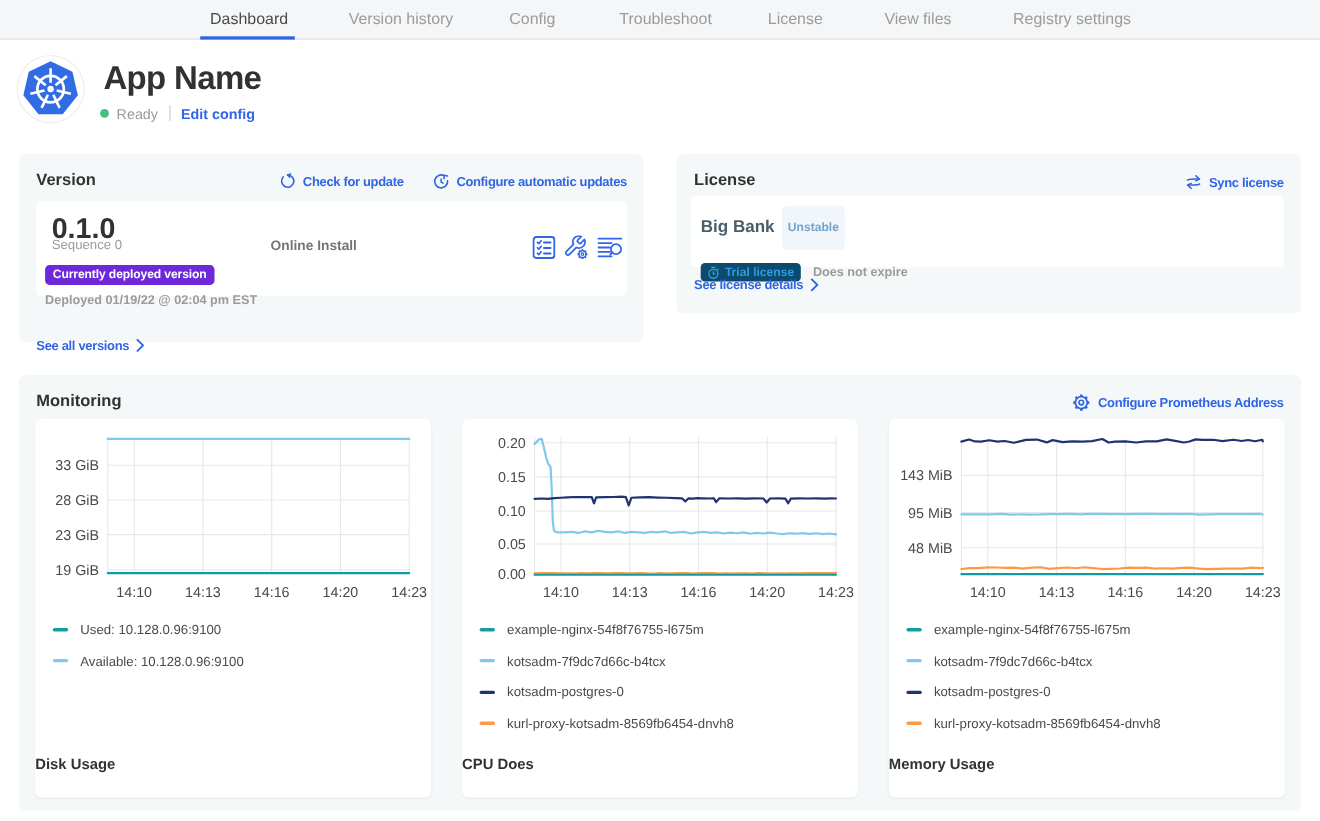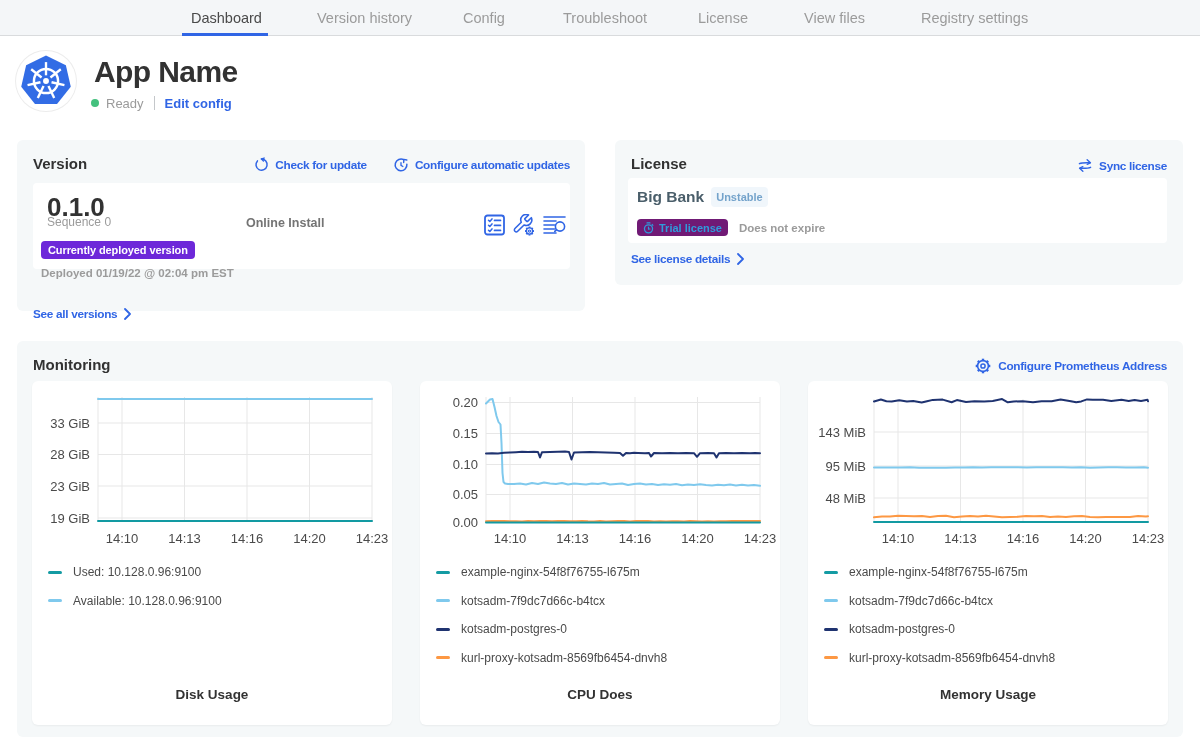--- a/index.html
+++ b/index.html
@@ -42,37 +42,37 @@
 .ver-icons { position:absolute; left:451px; top:31px; display:flex; align-items:center; gap:8px; }
 .see-all { position:absolute; left:16px; top:141px;margin-top:26px; }
 
 
 #license-card { left:615px; top:140px; width:568px; height:145px; }
 #license-card h2 { position:absolute; left:16px; top:15px; }
 .sync { position:absolute; right:16px; top:18px; height:15px; }
 #license-inner { position:absolute; left:13px; top:38px; width:539px; height:65px; padding:9px 9px 5px; }
 .lic-row1 { display:flex; align-items:center; }
 .big-bank { font-size:15.5px; font-weight:bold; color:#4a5e6a; }
-.pill-unstable { margin-left:7px; background:#f0f6fb; color:#74a3cb; font-size:11px; font-weight:bold; padding:4px 5px; border-radius:4px; }
+.pill-unstable { margin-left:7px; background:#f0f6fb; color:#74a3cb; font-size:11px; font-weight:bold; padding:14px 5px; border-radius:4px; }
 .lic-row2 { display:flex; align-items:center; margin-top:12px; }
-.pill-trial { display:flex; align-items:center; background:#701a75; color:#2f9bdb; font-size:11px; font-weight:bold; padding:0 6px; border-radius:4px; height:17px; }
+.pill-trial { display:flex; align-items:center; background:#0c4a6e; color:#2f9bdb; font-size:11px; font-weight:bold; padding:0 6px; border-radius:4px; height:17px; }
 .not-expire { margin-left:11px; font-size:11.5px; font-weight:bold; color:#9b9b9b; }
 .see-license { position:absolute; left:16px; top:112px; }
 
 
 #monitoring-card { left:17px; top:341px; width:1166px; height:396px; }
 #monitoring-card h2 { position:absolute; left:16px; top:15px; }
 .prom { position:absolute; right:16px; top:17px; height:15px; }
 .chart-card { position:absolute; top:40px; width:360px; height:344px; background:#fff; border-radius:6px; box-shadow:0 1px 2px rgba(0,0,0,.05); }
 #chart1 { left:15px; } #chart2 { left:403px; } #chart3 { left:791px; }
 .legend { position:absolute; left:16px; top:183px; }
 .leg-row { display:flex; align-items:center; height:16px; margin-bottom:12.5px; }
 .dash { width:14px; height:3px; border-radius:2px; margin-right:11px; }
 .leg-text { font-size:12px; color:#4a4a4a; white-space:nowrap; }
-.chart-title { position:absolute; left:0; top:306px; width:100%; text-align:center; font-size:13.5px; font-weight:bold; color:#323232; }
+.chart-title { position:absolute; left:0; top:306px; width:100%; text-align:left; font-size:13.5px; font-weight:bold; color:#323232; }
 .icon { flex:none; }
 </style>
 </head>
 <body>
 <div class="nav">
   <div class="nav-item active" style="left:191px">Dashboard</div>
   <div class="nav-item" style="left:317px">Version history</div>
   <div class="nav-item" style="left:463px">Config</div>
   <div class="nav-item" style="left:563px">Troubleshoot</div>
   <div class="nav-item" style="left:698px">License</div>

